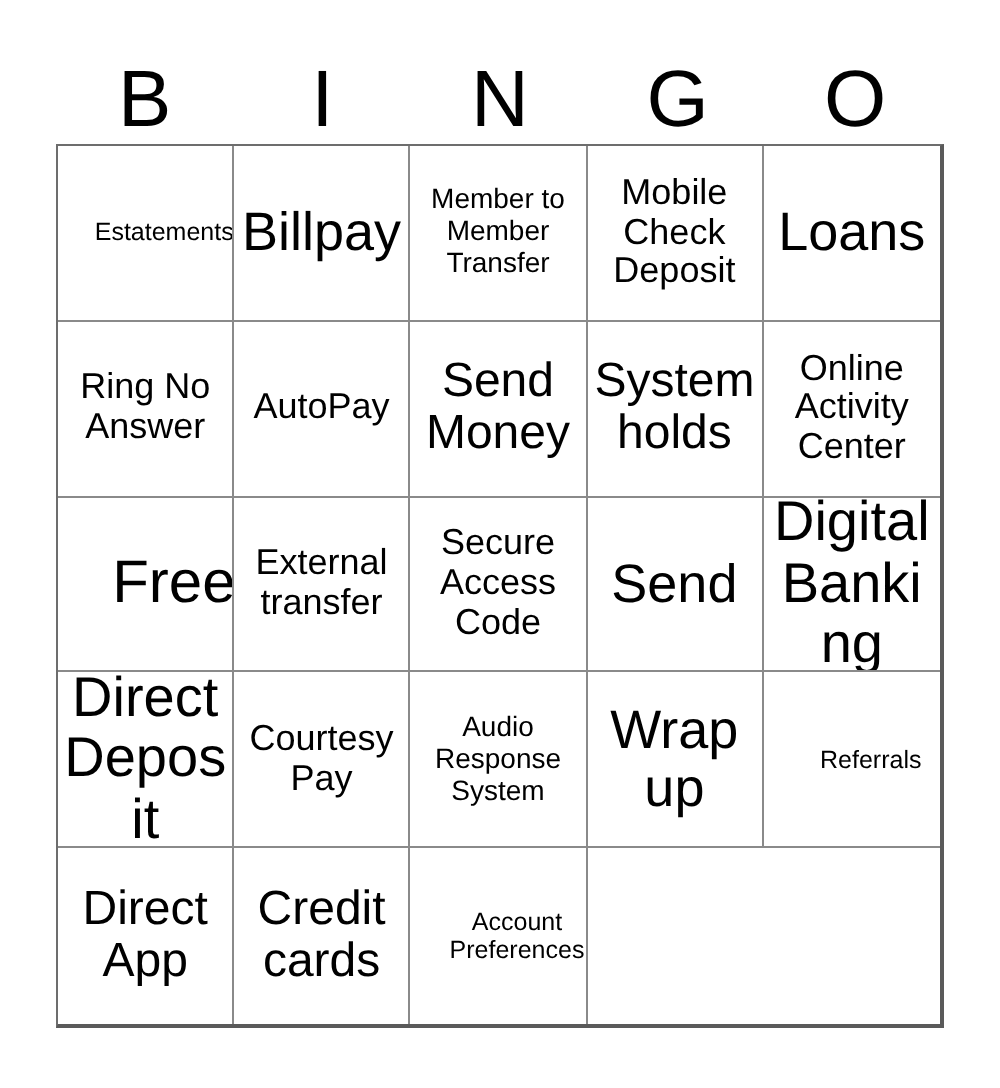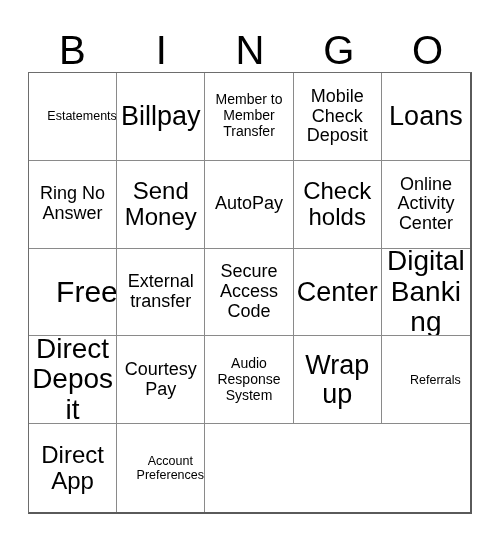--- a/index.html
+++ b/index.html
@@ -124,44 +124,44 @@
     <div class="cell">
       <span class="cell-text fs-md">Mobile Check Deposit</span>
     </div>
     <div class="cell">
       <span class="cell-text fs-2xl">Loans</span>
     </div>
     <div class="cell">
       <span class="cell-text fs-md">Ring No Answer</span>
     </div>
     <div class="cell">
-      <span class="cell-text fs-xl">Send Money</span>
+      <span class="cell-text fs-md">AutoPay</span>
     </div>
     <div class="cell">
-      <span class="cell-text fs-md">AutoPay</span>
+      <span class="cell-text fs-xl">Send Money</span>
     </div>
 
     <div class="cell">
-      <span class="cell-text fs-xl">Check holds</span>
+      <span class="cell-text fs-xl">System holds</span>
     </div>
     <div class="cell">
       <span class="cell-text fs-md">Online Activity Center</span>
     </div>
     <div class="cell">
       <span class="cell-text fs-3xl">Free!</span>
     </div>
     <div class="cell">
       <span class="cell-text fs-md">External transfer</span>
     </div>
     <div class="cell">
       <span class="cell-text fs-md">Secure Access Code</span>
     </div>
 
     <div class="cell">
-      <span class="cell-text fs-2xl">Center</span>
+      <span class="cell-text fs-2xl">Send</span>
     </div>
     <div class="cell">
       <span class="cell-text fs-lg">Digital Banking</span>
     </div>
     <div class="cell">
       <span class="cell-text fs-lg">Direct Deposit</span>
     </div>
     <div class="cell">
       <span class="cell-text fs-md">Courtesy Pay</span>
     </div>
@@ -172,17 +172,20 @@
     <div class="cell">
       <span class="cell-text fs-2xl">Wrap up</span>
     </div>
     <div class="cell">
       <span class="cell-text fs-xs">Referrals</span>
     </div>
     <div class="cell">
       <span class="cell-text fs-xl">Direct App</span>
     </div>
     <div class="cell">
+      <span class="cell-text fs-xl">Credit cards</span>
+    </div>
+    <div class="cell">
       <span class="cell-text fs-xs">Account Preferences</span>
     </div>
 
   </div>
 </div>
 
 </body></html>

